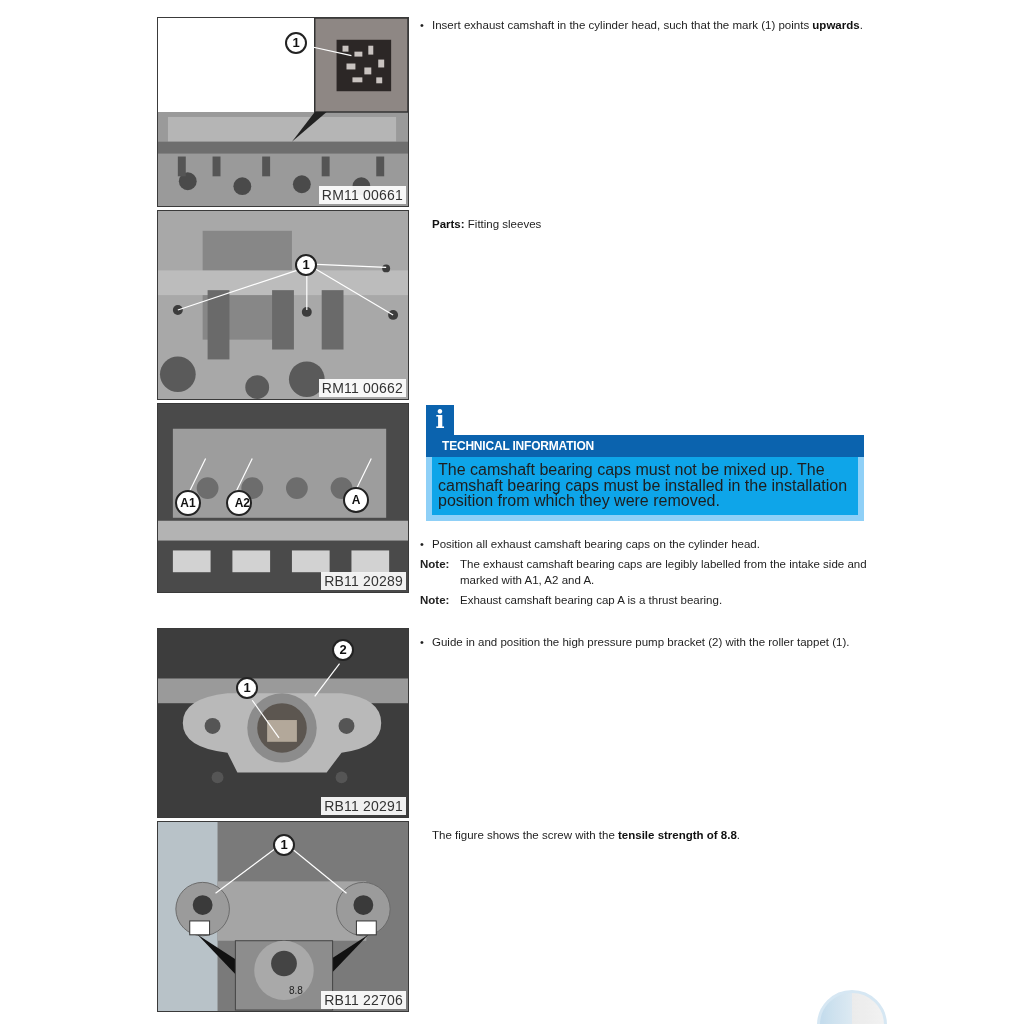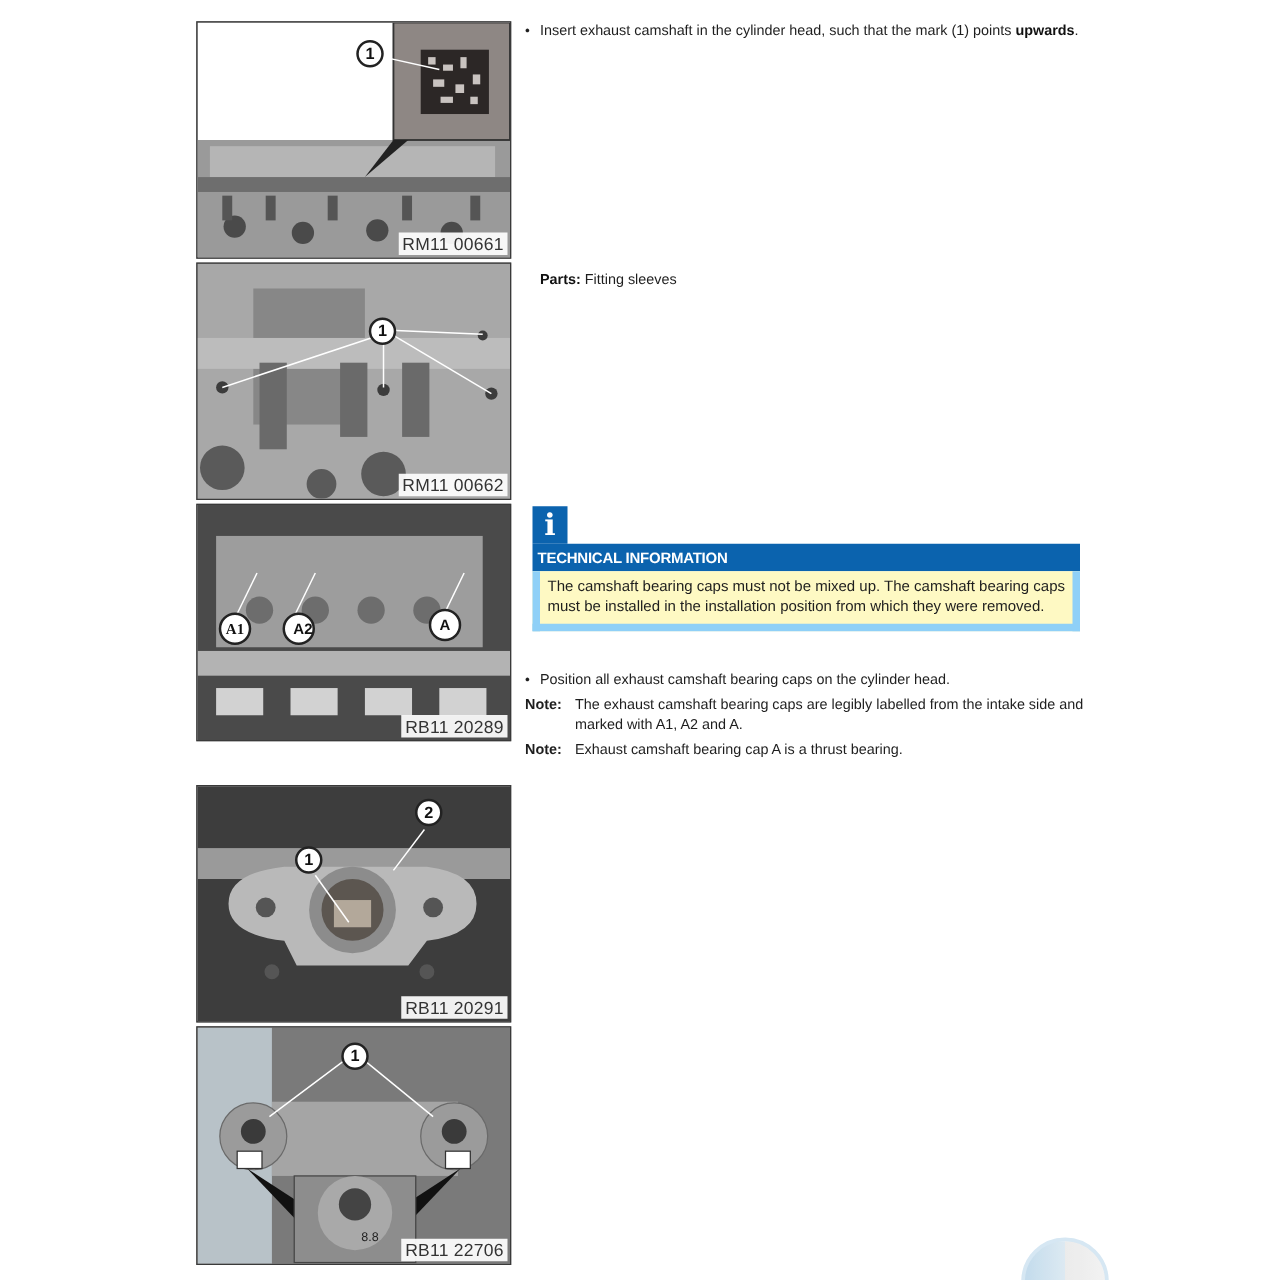--- a/index.html
+++ b/index.html
@@ -35,25 +35,25 @@
     .note .body { flex: 1; }
 
     .tech { position: absolute; left: 426px; top: 405px; width: 438px; }
     .tech-icon {
       width: 28px; height: 30px; background: #0b63ae; color: #fff;
       font-family: "DejaVu Serif", serif; font-weight: bold; font-size: 24px;
       text-align: center; line-height: 30px;
     }
     .tech-head {
       background: #0b63ae; color: #fff; font-weight: bold; font-size: 12px;
-      padding: 4px 4px; height: 22px; letter-spacing: -0.2px;
+      padding: 4px 16px; height: 22px; letter-spacing: -0.2px;
     }
     .tech-body {
-      border: 6px solid #8fd0f7; border-top: none; background: #fef9c3;
-      padding: 5px 6px 6px 6px; font-size: 12px; line-height: 15.5px; color: #1e1e1e;
+      border: 6px solid #8fd0f7; border-top: none; background: #0ea5e9;
+      padding: 5px 6px 6px 6px; font-size: 16px; line-height: 15.5px; color: #1e1e1e;
     }
 
     .logo {
       position: absolute; left: 817px; top: 990px; width: 70px; height: 70px;
       border-radius: 50%; background: linear-gradient(90deg,#b9d6ea 0%,#d7e6f0 50%,#e8e8e8 50%,#f0f0f0 100%);
       border: 3px solid #cfe3f1; opacity: 0.85;
     }
   </style>
 </head>
 <body>
@@ -144,21 +144,21 @@
         <rect x="75" y="148" width="38" height="22"></rect>
         <rect x="135" y="148" width="38" height="22"></rect>
         <rect x="195" y="148" width="38" height="22"></rect>
       </g>
     <g stroke="#fff" stroke-width="1.2">
         <line x1="30" y1="92" x2="48" y2="55"></line>
         <line x1="77" y1="92" x2="95" y2="55"></line>
         <line x1="198" y1="90" x2="215" y2="55"></line>
       </g>
   </svg>
-  <div class="callout wide" style="left:17px;top:86px;font-family:Liberation Serif, serif;">A1</div>
+  <div class="callout wide" style="left:17px;top:86px;">A1</div>
   <div class="callout wide" style="left:68px;top:86px;text-align:right;">A2</div>
   <div class="callout wide" style="left:185px;top:83px;">A</div>
   <div class="fig-code">RB11 20289</div>
 </div>
 
 <div class="txt" style="top:17px;">
   <div class="bullet">
     <span>Insert exhaust camshaft in the cylinder head, such that the mark (1) points </span><b>upwards</b><span>.</span>
   </div>
 </div>
@@ -205,20 +205,21 @@
         <line x1="95" y1="72" x2="122" y2="110"></line>
         <line x1="183" y1="35" x2="158" y2="68"></line>
       </g>
   </svg>
   <div class="callout" style="left:78px;top:48px;">1</div>
   <div class="callout" style="left:174px;top:10px;">2</div>
   <div class="fig-code">RB11 20291</div>
 </div>
 
 <div class="txt" style="top:628px;">
+  <div class="bullet" style="margin-top:6px;">Guide in and position the high pressure pump bracket (2) with the roller tappet (1).</div>
 </div>
 
 <div class="fig" style="top:821px;height:191px;">
   <svg viewBox="0 0 252 191" preserveAspectRatio="none">
     <rect width="252" height="191" fill="#7a7a7a"></rect>
     <rect x="0" y="0" width="60" height="191" fill="#b8c2c8"></rect>
     <rect x="60" y="60" width="150" height="60" fill="#a5a5a5"></rect>
     <circle cx="45" cy="88" r="27" fill="#9b9b9b" stroke="#6a6a6a"></circle>
     <circle cx="207" cy="88" r="27" fill="#9b9b9b" stroke="#6a6a6a"></circle>
     <g fill="#3a3a3a">
@@ -236,15 +237,18 @@
         <line x1="118" y1="27" x2="58" y2="72"></line>
         <line x1="135" y1="27" x2="190" y2="72"></line>
       </g>
   </svg>
   <div style="position:absolute;left:120px;top:163px;font-size:10px;color:#222;margin-left:11px;">8.8</div>
   <div class="callout" style="left:115px;top:12px;">1</div>
   <div class="fig-code">RB11 22706</div>
 </div>
 
 <div class="txt" style="top:821px;">
+  <div class="para">
+    <span>The figure shows the screw with the </span><b>tensile strength of 8.8</b><span>.</span>
+  </div>
 </div>
 
 <div class="logo"></div>
 
 </body></html>

